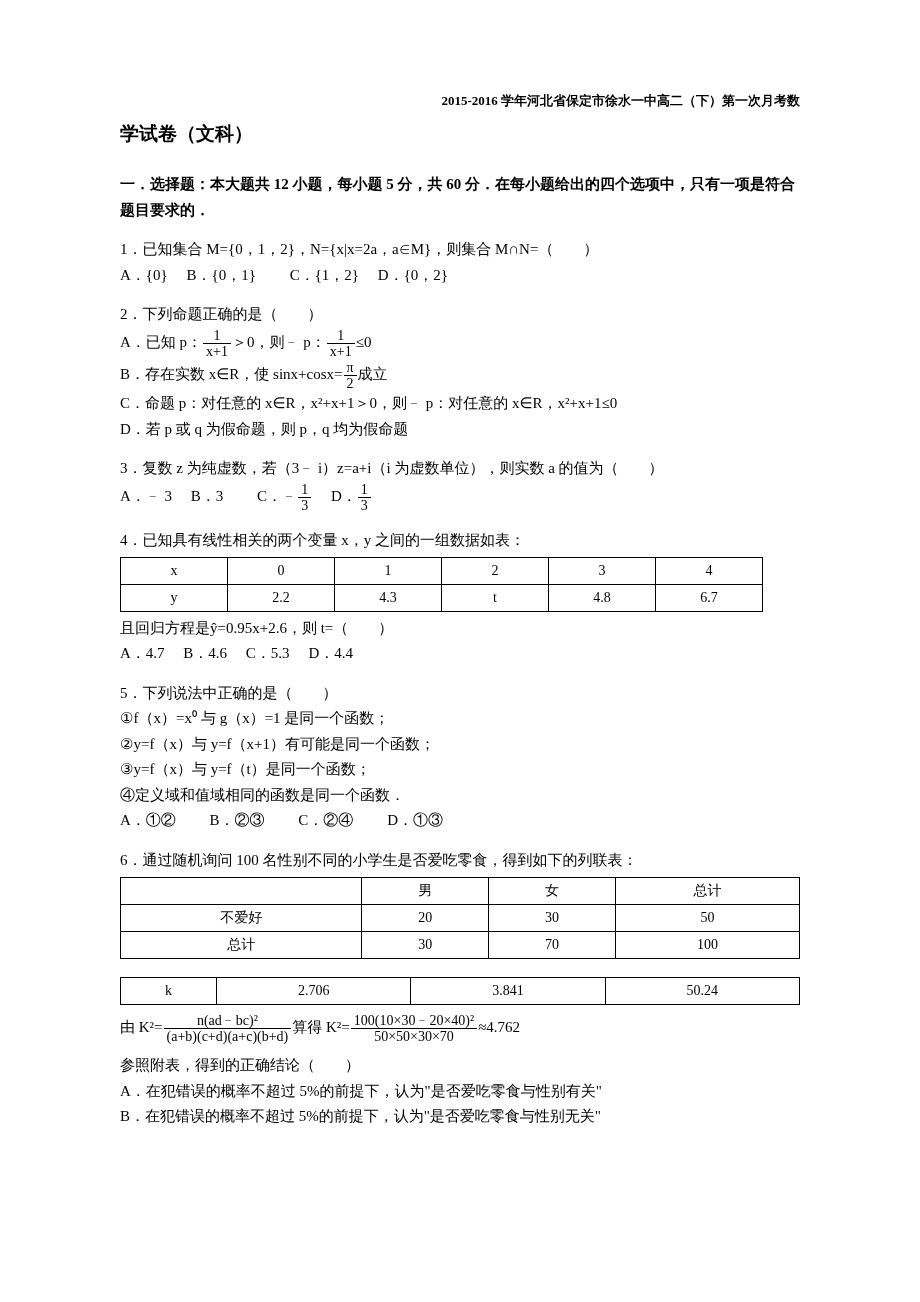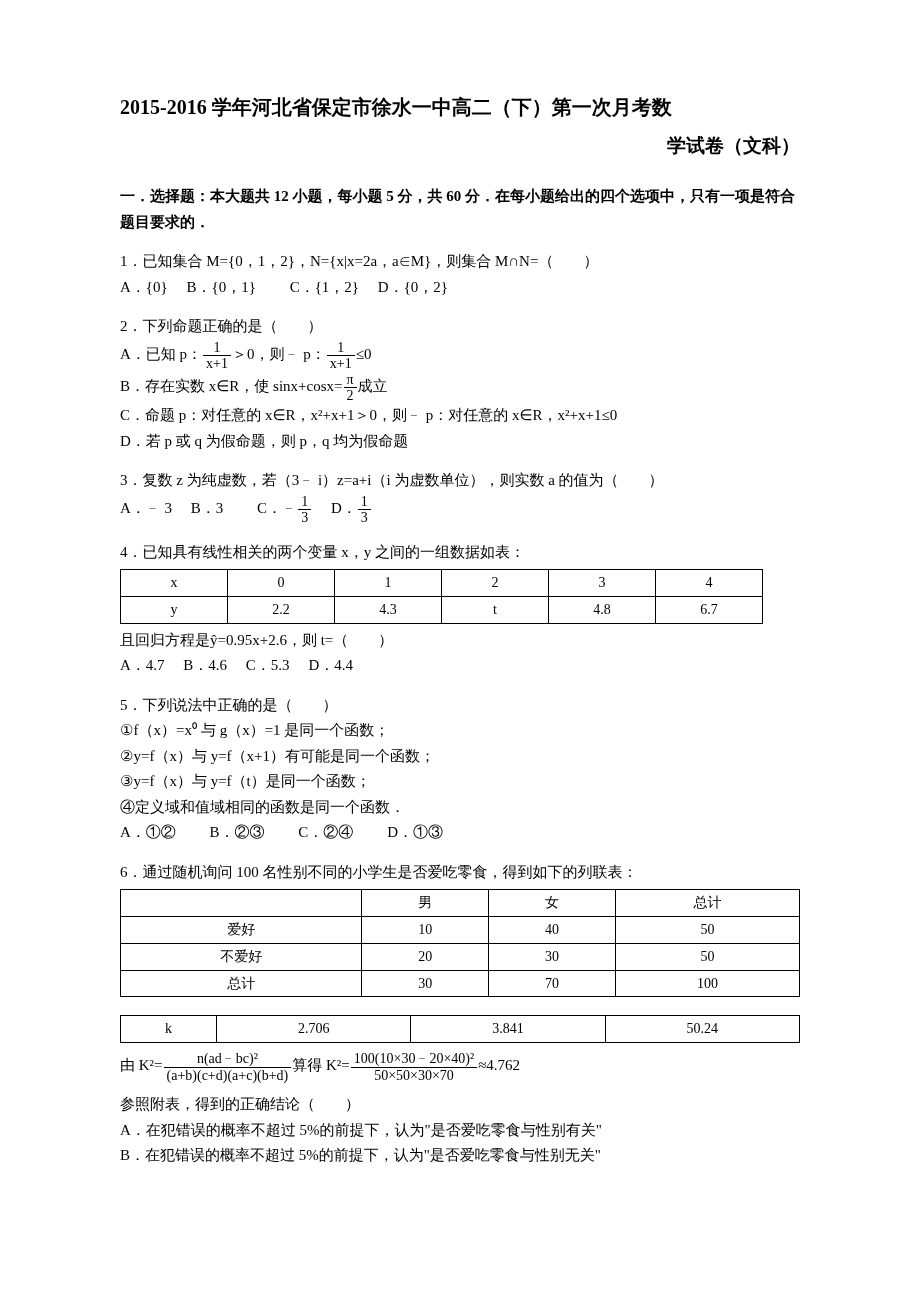--- a/index.html
+++ b/index.html
@@ -8,28 +8,28 @@
       line-height: 1.7;
       color: #000;
       background: #fff;
       margin: 0;
       padding: 90px 120px 60px 120px;
       width: 920px;
       box-sizing: border-box;
     }
     .title {
       font-weight: bold;
-      font-size: 20px;
-      text-align: left;
+      font-size: 13px;
+      text-align: right;
       margin-bottom: 6px;
     }
     .subtitle {
       font-weight: bold;
       font-size: 19px;
-      text-align: right;
+      text-align: left;
       margin-bottom: 22px;
     }
     .section-heading {
       font-weight: bold;
       margin-top: 0;
     }
     .q {
       margin-top: 14px;
     }
     table {
@@ -145,26 +145,20 @@
 <div class="q">6．通过随机询问 100 名性别不同的小学生是否爱吃零食，得到如下的列联表：</div>
 <table class="full">
   <tbody>
       <tr>
     <td></td>
     <td>男</td>
     <td>女</td>
     <td>总计</td>
   </tr>
   <tr>
-    <td>爱好</td>
-    <td>10</td>
-    <td>40</td>
-    <td>50</td>
-  </tr>
-  <tr>
     <td>不爱好</td>
     <td>20</td>
     <td>30</td>
     <td>50</td>
   </tr>
   <tr>
     <td>总计</td>
     <td>30</td>
     <td>70</td>
     <td>100</td>

